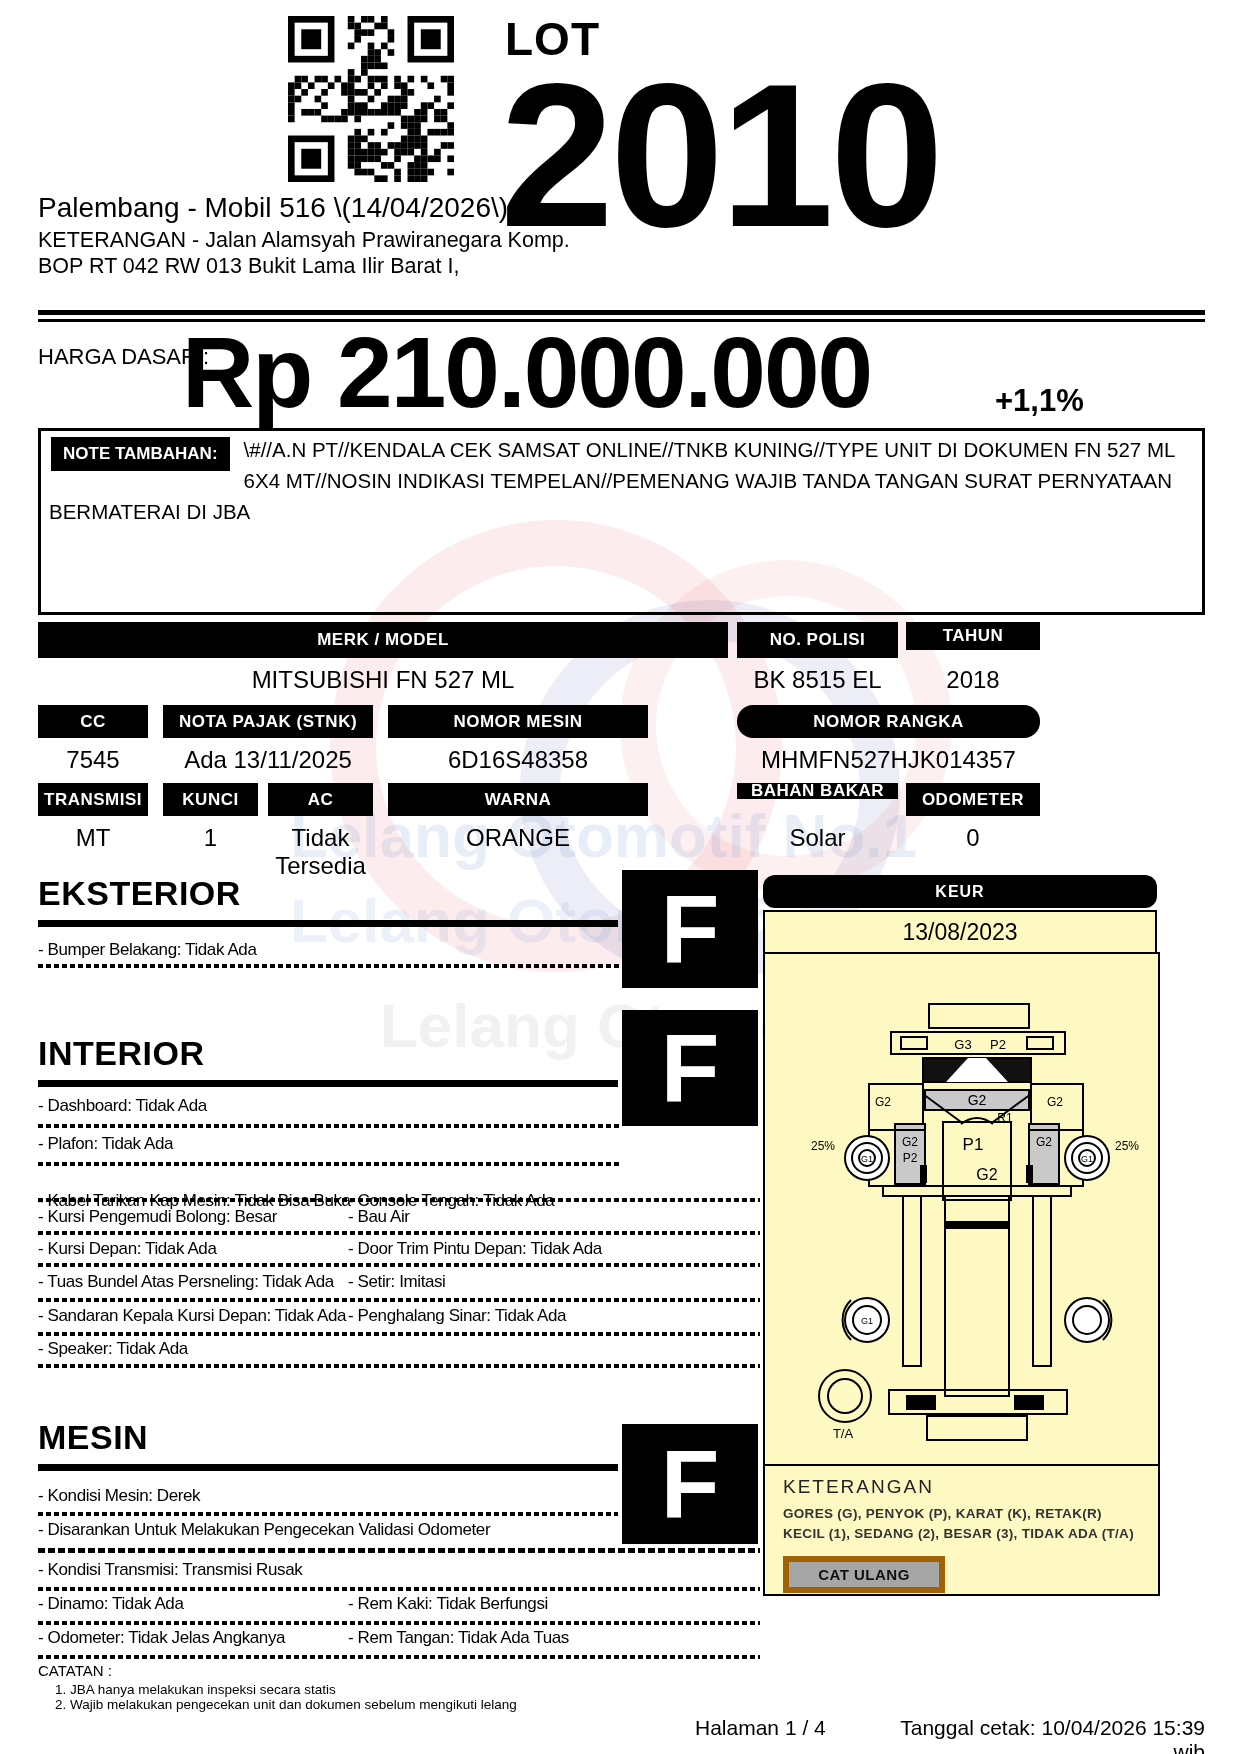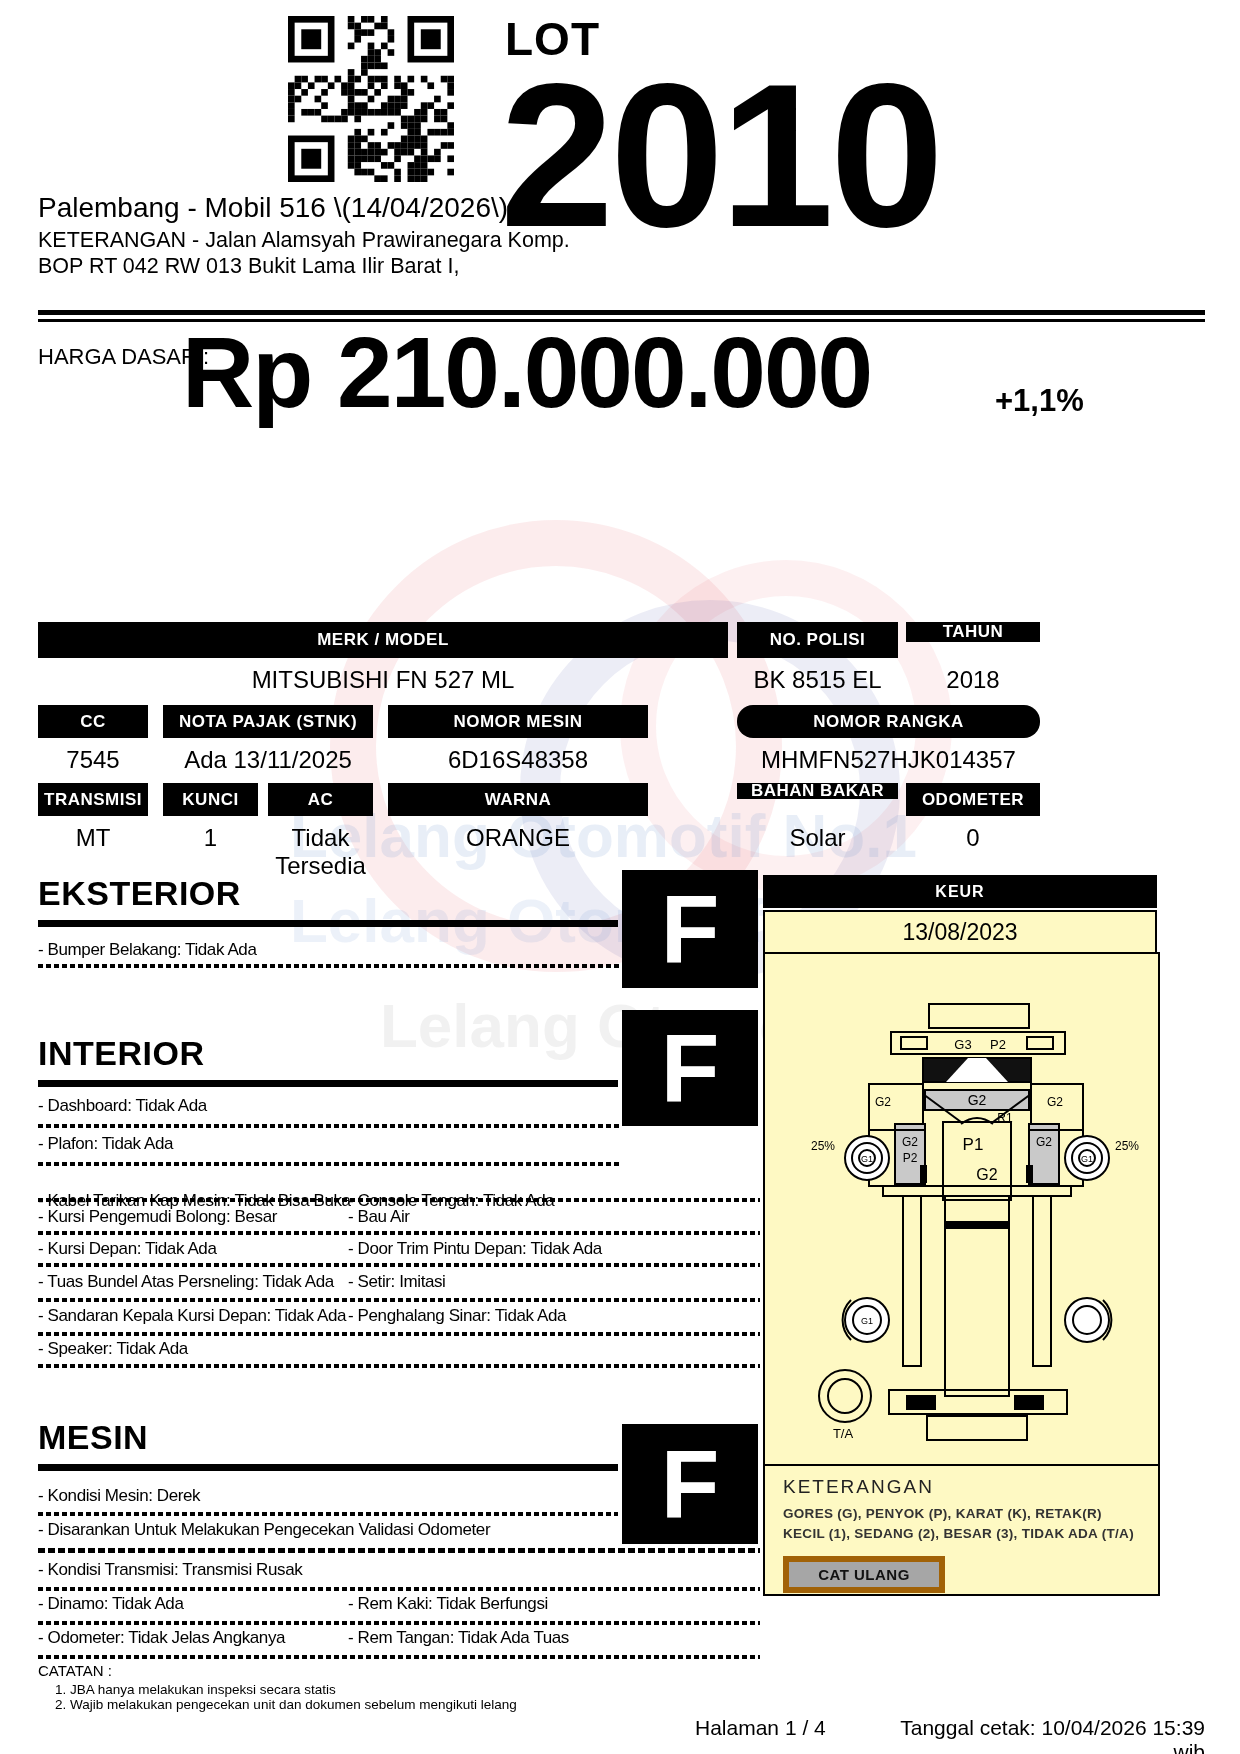--- a/index.html
+++ b/index.html
@@ -28,21 +28,21 @@
   .sec-rule{height:7px;background:#000;}
   .item{font-size:17px;letter-spacing:-0.4px;white-space:nowrap;}
   .row{left:38px;width:724px;height:22px;}
   .row .right{position:absolute;left:310px;top:0;}
   .dot{height:4px;background:repeating-linear-gradient(90deg,#000 0 5px,transparent 5px 8px);}
   .dot.heavy{height:5px;background:repeating-linear-gradient(90deg,#000 0 7px,transparent 7px 10px);}
   .fbox{background:#000;color:#fff;display:flex;align-items:center;justify-content:center;
         font-size:96px;font-weight:bold;}
   .border2{border:2px solid #000;background:#fef9c3;}
   .keur-bar{background:#000;color:#fff;font-weight:bold;font-size:16px;display:flex;
-            align-items:center;justify-content:center;letter-spacing:1px;}
+            align-items:center;justify-content:center;letter-spacing:1px;border-radius:12px;}
   .keur-date{font-size:23px;display:flex;align-items:center;justify-content:center;}
   .ket-title{font-size:19px;letter-spacing:2px;color:#222;}
   .ket-line{font-size:13.5px;font-weight:bold;color:#333;letter-spacing:.3px;}
   .ket-chip{background:#a6a6a6;border:6px solid #a16207;color:#111;font-weight:bold;
             font-size:15px;display:flex;align-items:center;justify-content:center;letter-spacing:.5px;}
   .catatan{font-size:15px;}
   .cat-item{font-size:13.5px;}
   .footer{font-size:21px;}
   svg text{font-family:"Liberation Sans",sans-serif;fill:#000;}
 </style>
@@ -267,24 +267,30 @@
   <div class="abs z loc1" style="left:38px;top:192px;">Palembang - Mobil 516 \(14/04/2026\)</div>
   <div class="abs z addr" style="left:38px;top:228px;">KETERANGAN - Jalan Alamsyah Prawiranegara Komp.</div>
   <div class="abs z addr" style="left:38px;top:254px;">BOP RT 042 RW 013 Bukit Lama Ilir Barat I,</div>
 
   <div class="abs z dbl-rule" style="left:38px;top:310px;width:1167px;"></div>
 
   <div class="abs z harga-label" style="left:38px;top:344px;">HARGA DASAR :</div>
   <div class="abs z price" style="left:182px;top:322px;">Rp 210.000.000</div>
   <div class="abs z pct" style="left:995px;top:383px;">+1,1%</div>
 
+  <div class="abs z note-box" style="left:38px;top:428px;width:1161px;height:181px;">
+    <div class="note-text">
+      <span class="note-chip">NOTE TAMBAHAN:</span>
+      <span>\#//A.N PT//KENDALA CEK SAMSAT ONLINE//TNKB KUNING//TYPE UNIT DI DOKUMEN FN 527 ML 6X4 MT//NOSIN INDIKASI TEMPELAN//PEMENANG WAJIB TANDA TANGAN SURAT PERNYATAAN BERMATERAI DI JBA</span>
+    </div>
+  </div>
 
   <div class="abs z hdr-bar" style="left:38px;top:622px;width:690px;height:36px;">MERK / MODEL</div>
   <div class="abs z hdr-bar" style="left:737px;top:622px;width:161px;height:36px;">NO. POLISI</div>
-  <div class="abs z hdr-bar" style="left:906px;top:622px;width:134px;height:20px;">TAHUN</div>
+  <div class="abs z hdr-bar" style="left:906px;top:622px;width:134px;height:28px;">TAHUN</div>
   <div class="abs z val" style="left:38px;top:666px;width:690px;">MITSUBISHI FN 527 ML</div>
   <div class="abs z val" style="left:737px;top:666px;width:161px;">BK 8515 EL</div>
   <div class="abs z val" style="left:906px;top:666px;width:134px;">2018</div>
 
   <div class="abs z hdr-bar" style="left:38px;top:705px;width:110px;height:33px;">CC</div>
   <div class="abs z hdr-bar" style="left:163px;top:705px;width:210px;height:33px;">NOTA PAJAK (STNK)</div>
   <div class="abs z hdr-bar" style="left:388px;top:705px;width:260px;height:33px;">NOMOR MESIN</div>
   <div class="abs z hdr-bar" style="left:737px;top:705px;width:303px;height:33px;border-radius:16px;">NOMOR RANGKA</div>
   <div class="abs z val" style="left:38px;top:746px;width:110px;">7545</div>
   <div class="abs z val" style="left:163px;top:746px;width:210px;">Ada 13/11/2025</div>

